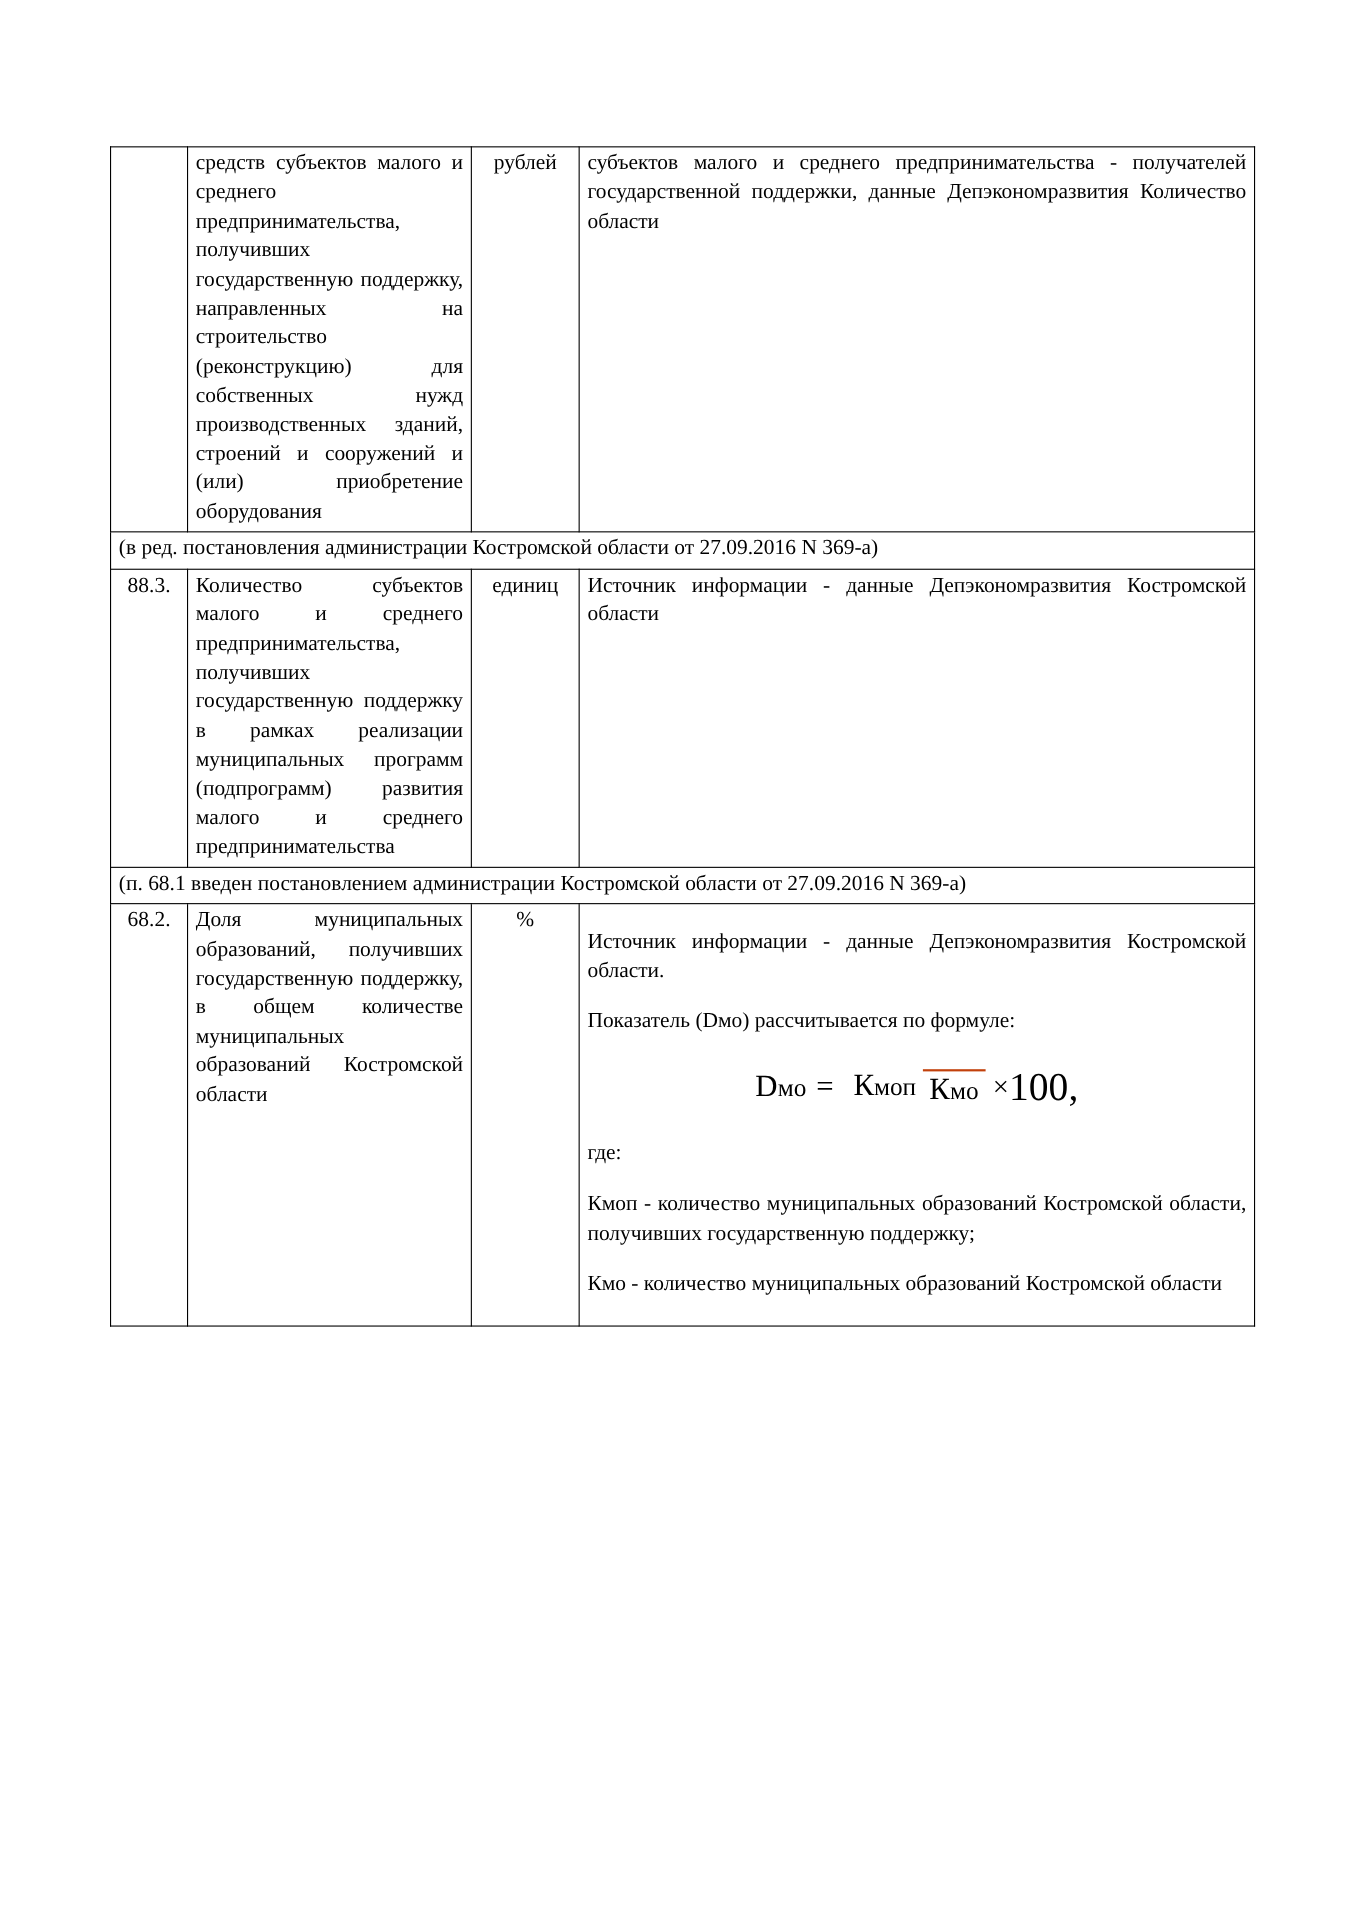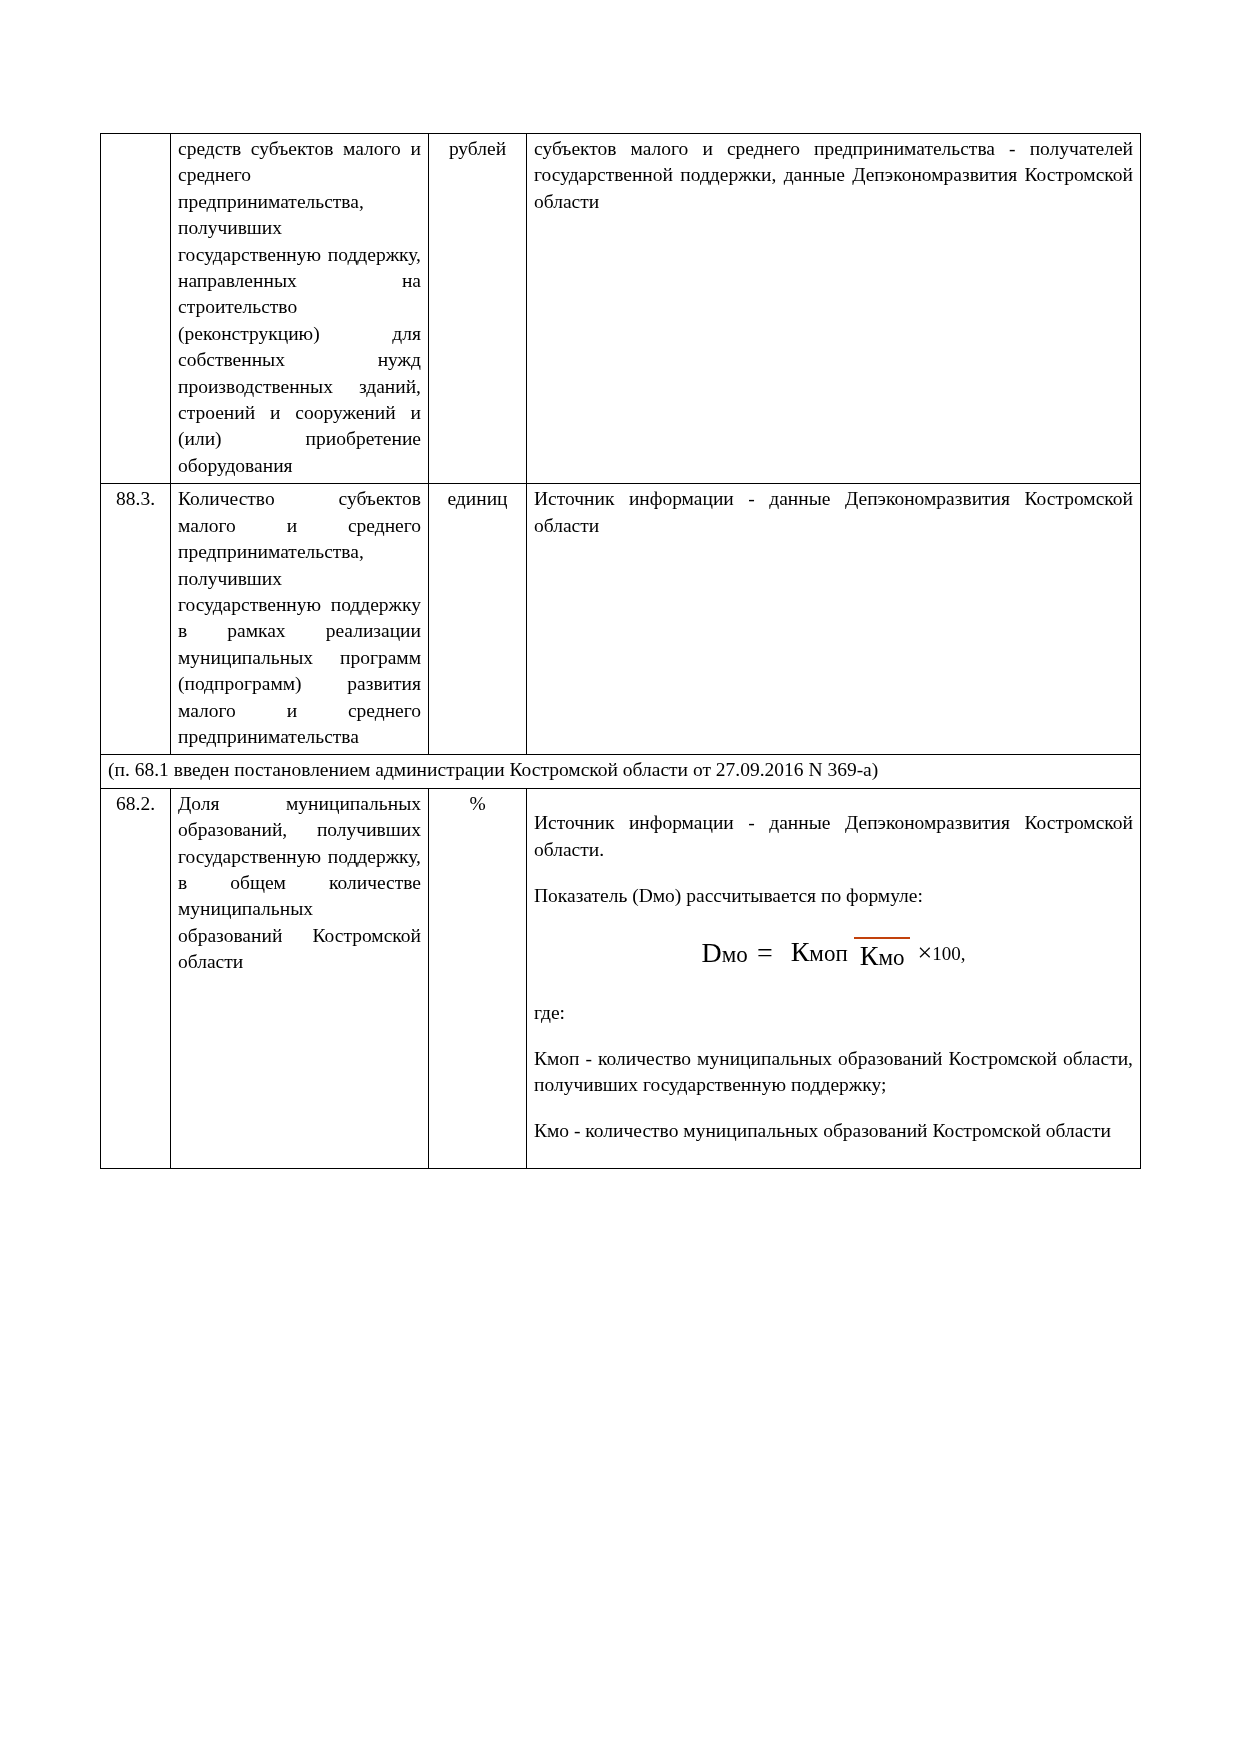--- a/index.html
+++ b/index.html
@@ -94,21 +94,21 @@
     white-space: nowrap;
   }
   .frac .den-part {
     padding: 3px 6px 0 6px;
     font-size: 28px;
     border-top: 2px solid #c2410c;
     white-space: nowrap;
   }
   .frac .sub { font-size: 23px; }
   .f-mul { margin-left: 4px; font-size: 26px; }
-  .f-tail { font-size: 19px; }
+  .f-tail { font-size: 36px; }
 
   .after-formula { margin-top: 2px; }
 </style>
 </head>
 <body>
 
 <div class="page">
 
   <table class="doc-table">
     <colgroup>
@@ -116,23 +116,26 @@
       <col class="col-name">
       <col class="col-unit">
       <col class="col-src">
     </colgroup>
     <tbody>
 
       <tr class="cont-row">
         <td class="col-num numcell"></td>
         <td class="col-name just">средств субъектов малого и среднего предпринимательства, получивших государственную поддержку, направленных на строительство (реконструкцию) для собственных нужд производственных зданий, строений и сооружений и (или) приобретение оборудования</td>
         <td class="col-unit center">рублей</td>
-        <td class="col-src just">субъектов малого и среднего предпринимательства - получателей государственной поддержки, данные Депэкономразвития Костромской области</td>
+        <td class="col-src just">субъектов малого и среднего предпринимательства - получателей государственной поддержки, данные Депэкономразвития Количество области</td>
       </tr>
 
+      <tr>
+        <td class="note-cell" colspan="4">(в ред. постановления администрации Костромской области от 27.09.2016 N 369-а)</td>
+      </tr>
 
       <tr>
         <td class="col-num numcell">88.3.</td>
         <td class="col-name just">Количество субъектов малого и среднего предпринимательства, получивших государственную поддержку в рамках реализации муниципальных программ (подпрограмм) развития малого и среднего предпринимательства</td>
         <td class="col-unit center">единиц</td>
         <td class="col-src just">Источник информации - данные Депэкономразвития Костромской области</td>
       </tr>
 
       <tr>
         <td class="note-cell" colspan="4">(п. 68.1 введен постановлением администрации Костромской области от 27.09.2016 N 369-а)</td>

